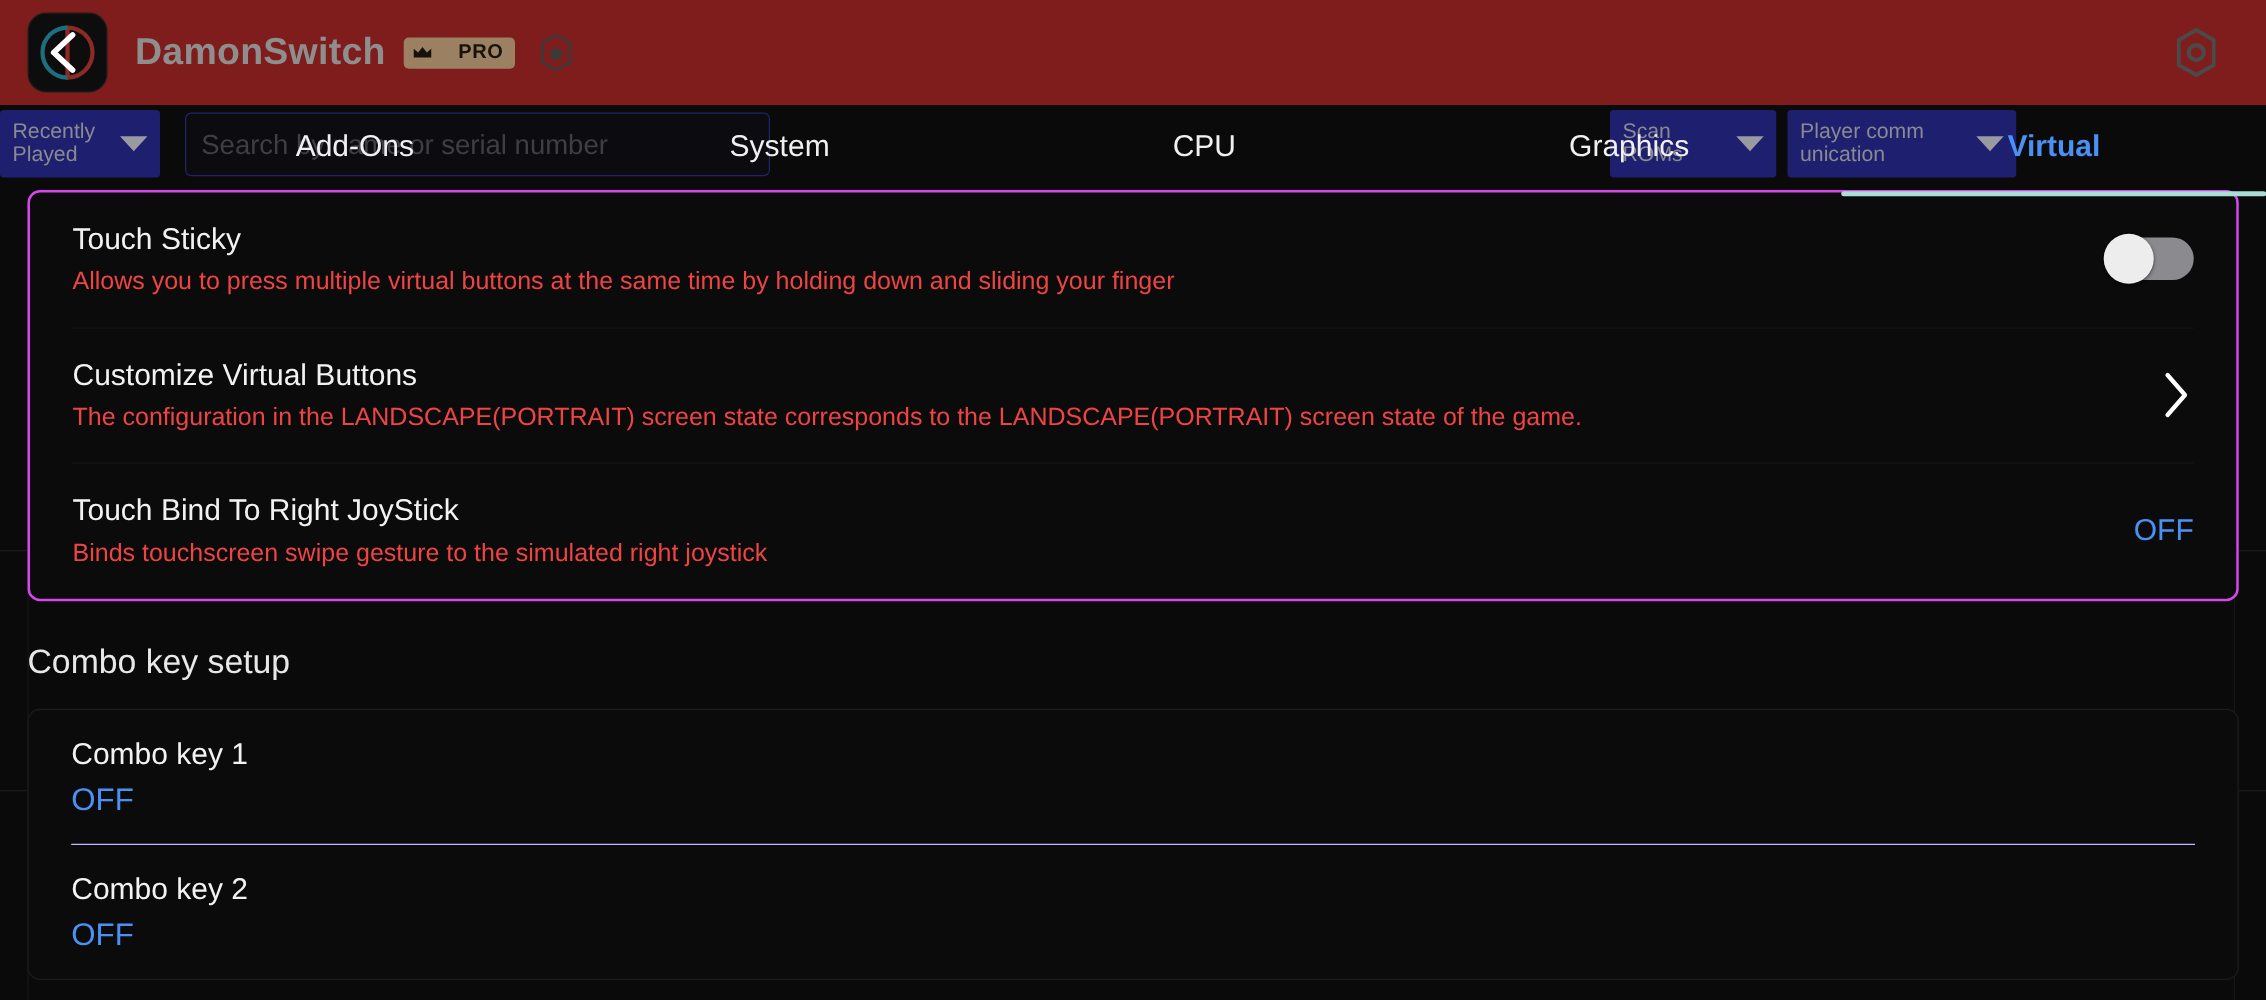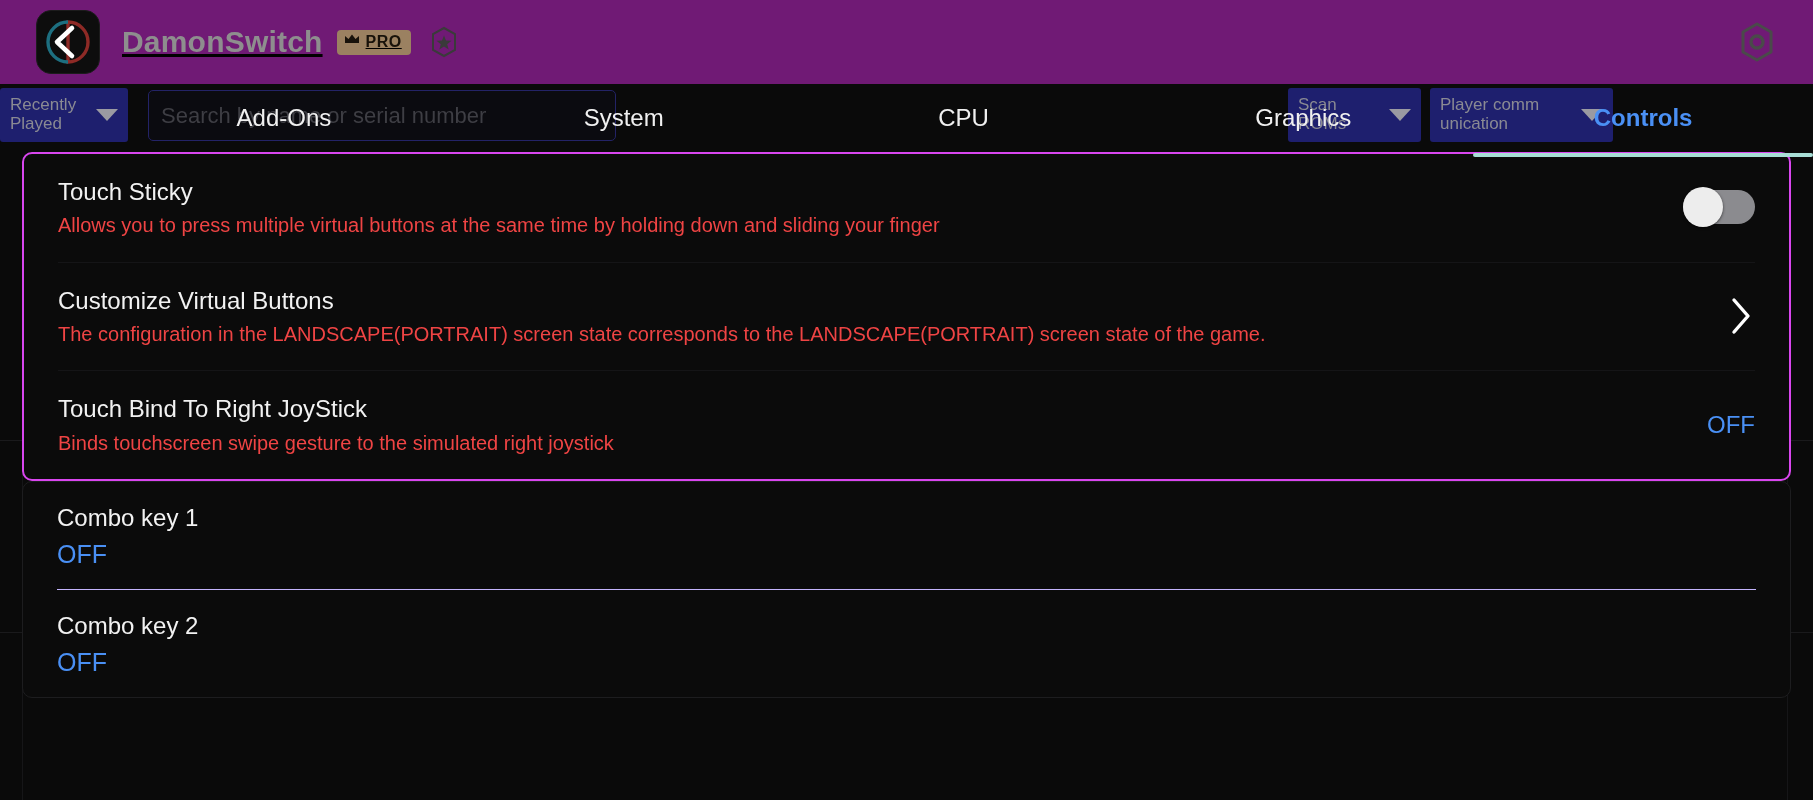--- a/index.html
+++ b/index.html
@@ -76,24 +76,23 @@
   .ghost-vline {
     position: absolute;
     width: 1px;
     background: #161618;
   }
 
   
   .header {
     position: relative; z-index: 3;
     height: 84px;
-    background: #701a75;
+    background: #7f1d1d;
     display: flex; align-items: center;
-    padding: 0 22px 0 36px;
-    text-decoration: underline;
+    padding: 0 22px 0 22px;
   }
   .app-logo {
     width: 64px; height: 64px;
     border-radius: 15px;
     background: #0d0d0d;
     border: 1px solid #1c1c1c;
     display: flex; align-items: center; justify-content: center;
     flex: none;
   }
   .app-title {
@@ -104,22 +103,22 @@
     letter-spacing: .2px;
   }
   .pro-badge {
     margin-left: 14px;
     background: #9b8161;
     color: #18120a;
     font-size: 16px;
     font-weight: bold;
     border-radius: 4px;
     padding: 3px 9px 4px 7px;
-    display: inline-flex; align-items: flex-start;
-    gap: 6px;
+    display: inline-flex; align-items: center;
+    gap: 21px;
     letter-spacing: .5px;
   }
   .star-badge {
     margin-left: 16px;
     width: 34px; height: 34px;
     display: flex; align-items: center; justify-content: center;
   }
   .header-spacer { flex: 1; }
   .gear-btn {
     width: 48px; height: 48px;
@@ -343,21 +342,21 @@
     <div class="tab">
       <span>System</span>
     </div>
     <div class="tab">
       <span>CPU</span>
     </div>
     <div class="tab">
       <span>Graphics</span>
     </div>
     <div class="tab active">
-      <span>Controls</span>
+      <span>Virtual</span>
     </div>
   </div>
 
   <div class="content">
 
     <div class="card">
 
       <div class="row">
         <div class="row-main">
           <div class="row-title">Touch Sticky</div>
@@ -389,20 +388,21 @@
           <div class="row-title">Touch Bind To Right JoyStick</div>
           <div class="row-sub">Binds touchscreen swipe gesture to the simulated right joystick</div>
         </div>
         <div class="row-ctrl">
           <span class="value-off">OFF</span>
         </div>
       </div>
 
     </div>
 
+    <div class="section-title">Combo key setup</div>
 
     <div class="combo-card">
       <div class="combo-row">
         <div class="combo-title">Combo key 1</div>
         <div class="combo-value">OFF</div>
       </div>
       <div class="combo-row">
         <div class="combo-title">Combo key 2</div>
         <div class="combo-value">OFF</div>
       </div>

